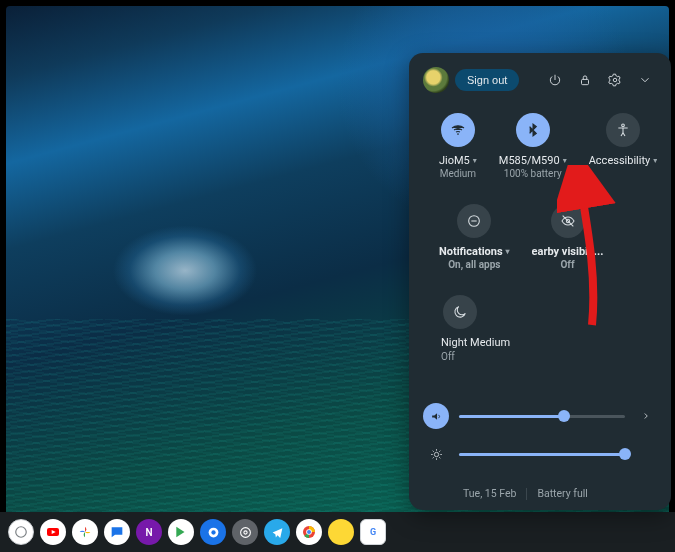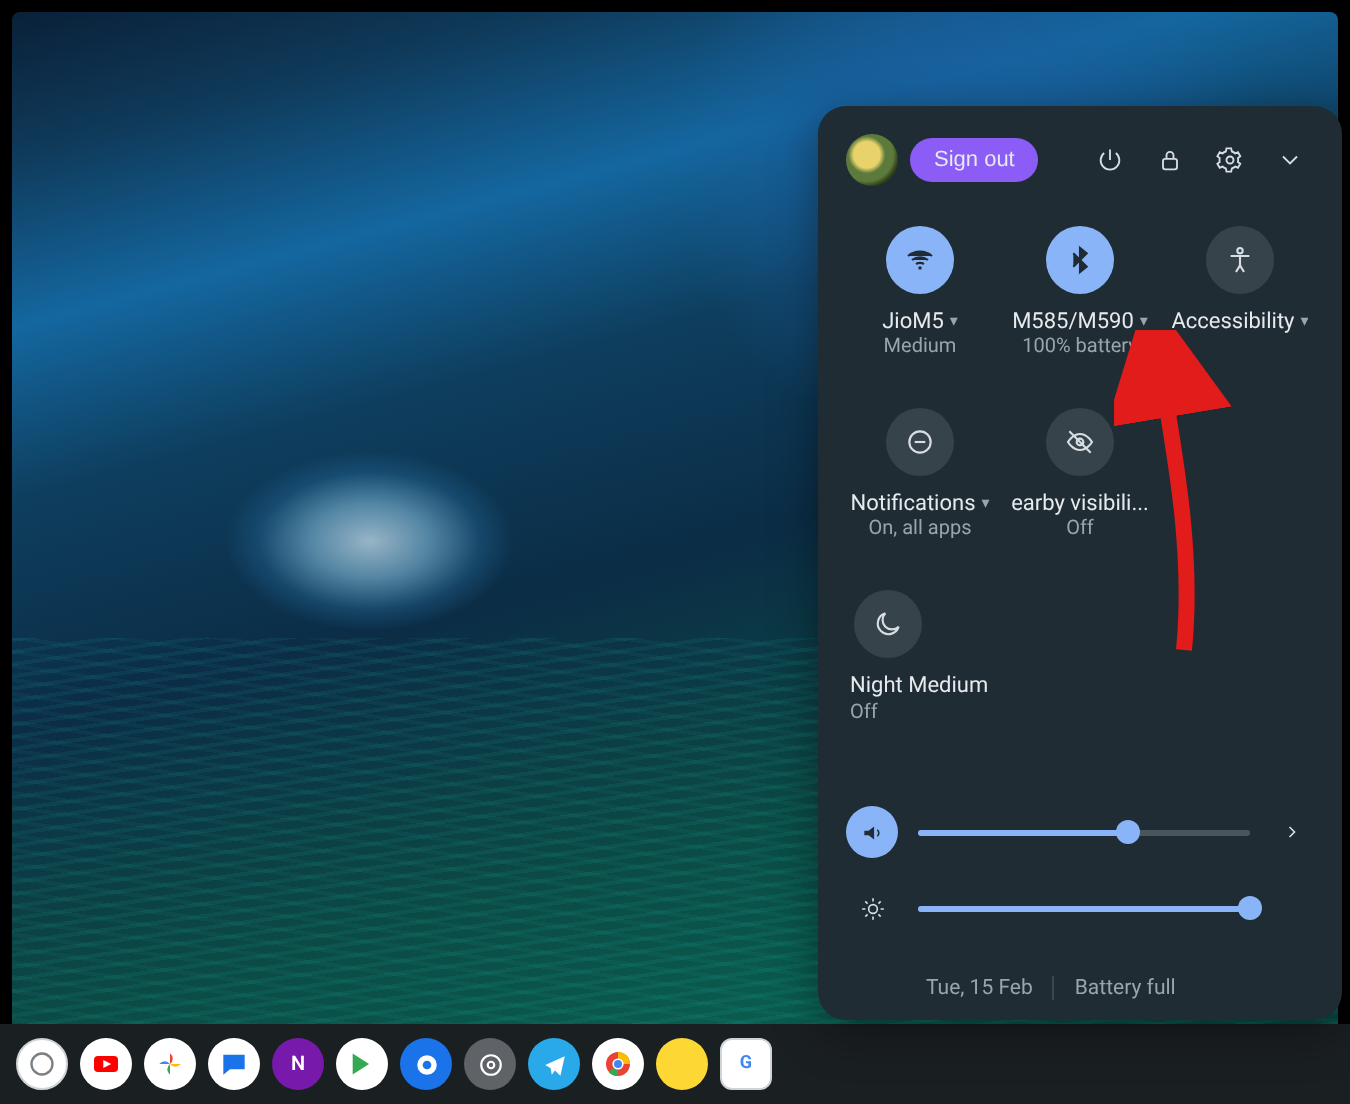--- a/index.html
+++ b/index.html
@@ -34,48 +34,48 @@
     box-shadow: 0 6px 24px rgba(0,0,0,.4);
     z-index: 5;
   }
   .panel-header { display:flex; align-items:center; gap:6px; }
   .avatar {
     width:26px; height:26px; border-radius:50%;
     background: radial-gradient(circle at 40% 40%, #e7d26b 0 30%, #5c7a3c 42% 60%, #2c3e1a 72%);
     flex:0 0 auto;
   }
   .signout {
-    background:#8b5cf6; color:#e6eaed; border:none;
+    background:#0c4a6e; color:#e6eaed; border:none;
     padding:5px 12px; border-radius:14px; font-size:11px;
     cursor:pointer;
   }
   .hicon {
     width:24px; height:24px; border-radius:50%;
     display:flex; align-items:center; justify-content:center;
     color:#d7dde1; cursor:pointer; font-size:13px;
   }
   .hicon svg { width:14px; height:14px; stroke:#d7dde1; fill:none; stroke-width:1.6; }
   .spacer { flex:1; }
 
   .tiles { display:grid; grid-template-columns: repeat(3,1fr); gap:6px 6px; margin-top:18px; }
-  .tile { display:flex; flex-direction:column; align-items:center; text-align:center; cursor:pointer; padding:2px 0; }
+  .tile { display:flex; flex-direction:column; align-items:center; text-align:center; cursor:pointer; padding:2px 0;margin-left:16px; }
   .tile .circle {
     width:34px; height:34px; border-radius:50%;
     display:flex; align-items:center; justify-content:center;
     background:#37434a; margin-bottom:7px;
   }
   .tile .circle.active { background:#8ab4f8; }
   .tile .circle svg { width:16px; height:16px; }
   .tile .circle.active svg { stroke:#202c33; fill:#202c33; }
   .tile .circle svg { stroke:#d7dde1; fill:none; stroke-width:1.6; }
   .tile-label { font-size:11px; color:#e6eaed; display:flex; align-items:center; gap:3px; line-height:1.2; max-width:78px; white-space:nowrap; overflow:hidden; text-overflow:ellipsis;}
   .tile-sub { font-size:10px; color:#9aa5ab; line-height:1.2; margin-top:1px;}
   .caret { font-size:8px; color:#9aa5ab; }
 
-  .row2 { margin-top:20px; }
+  .row2 { margin-top:20px;font-weight:bold; }
   .row3 { display:flex; margin-top:20px; }
   .row3 .tile { width:33.3%; align-items:center;}
   .row3 .tile .tile-label, .row3 .tile .tile-sub { align-self:flex-start; margin-left:4px;}
   .row3 .tile .circle { align-self:flex-start; margin-left:4px;}
 
   .sliders { margin-top:auto; padding-top:8px;}
   .slider-row { display:flex; align-items:center; gap:10px; margin:12px 0;}
   .sicon {
     width:26px; height:26px; border-radius:50%;
     background:#8ab4f8; display:flex; align-items:center; justify-content:center;

